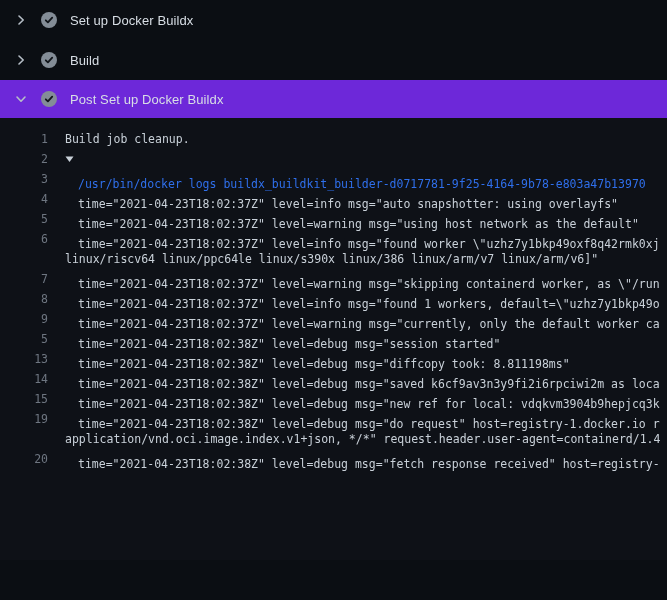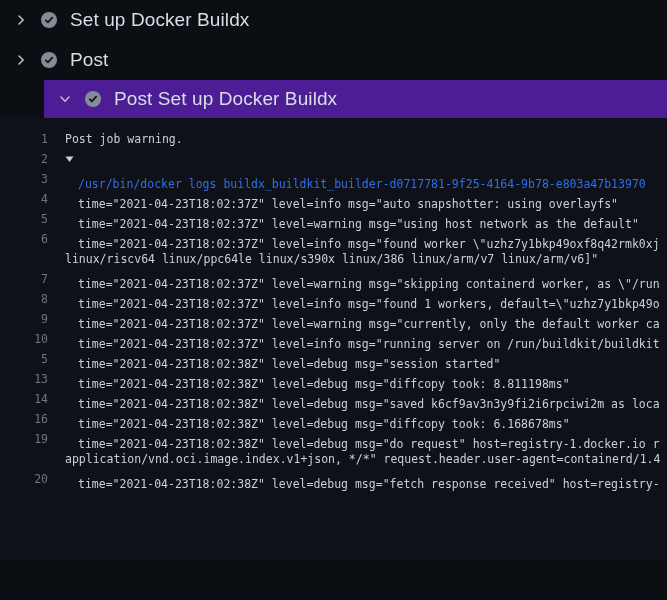--- a/index.html
+++ b/index.html
@@ -15,42 +15,41 @@
   .step-list { width: 100%; }
   .step-row {
     height: 40px;
     display: flex;
     align-items: center;
     padding-left: 13px;
     cursor: pointer;
   }
   .step-row.expanded {
     height: 38px;
-    background: #4c1d95;
-    margin-left: 44px;
+    background: #6d28d9;
   }
   .chev {
     width: 16px; height: 16px;
     display: inline-flex;
     align-items: center;
     justify-content: center;
     flex: none;
   }
   .check {
     margin-left: 12px;
     width: 16px; height: 16px;
     display: inline-flex;
     align-items: center;
     justify-content: center;
     flex: none;
   }
   .step-label {
     margin-left: 13px;
     color: #d8dee5;
-    font-size: 19px;
+    font-size: 13px;
     letter-spacing: 0.1px;
   }
   .log-area {
     background: #0e1117;
     height: 442px;
     padding-top: 11px;
     overflow: hidden;
     font-family: "DejaVu Sans Mono", "Liberation Mono", monospace;
     font-size: 11.5px;
     color: #c9d1d9;
@@ -109,41 +108,41 @@
           <svg width="16" height="16" viewBox="0 0 16 16">
             <path d="M6 4l4.2 4L6 12" fill="none" stroke="#b6bec7" stroke-width="1.6" stroke-linecap="round" stroke-linejoin="round"></path>
           </svg>
         </span>
         <span class="check">
           <svg width="16" height="16" viewBox="0 0 16 16">
             <circle cx="8" cy="8" r="8" fill="#848d97"></circle>
             <path d="M4.8 8.3l2.1 2.1 4.3-4.8" fill="none" stroke="#11151a" stroke-width="1.8" stroke-linecap="round" stroke-linejoin="round"></path>
           </svg>
         </span>
-        <span class="step-label">Post</span>
+        <span class="step-label">Build</span>
       </div>
       <div class="step-row expanded">
         <span class="chev">
           <svg width="16" height="16" viewBox="0 0 16 16">
             <path d="M4 6l4 4.2L12 6" fill="none" stroke="#b6bec7" stroke-width="1.6" stroke-linecap="round" stroke-linejoin="round"></path>
           </svg>
         </span>
         <span class="check">
           <svg width="16" height="16" viewBox="0 0 16 16">
             <circle cx="8" cy="8" r="8" fill="#848d97"></circle>
             <path d="M4.8 8.3l2.1 2.1 4.3-4.8" fill="none" stroke="#11151a" stroke-width="1.8" stroke-linecap="round" stroke-linejoin="round"></path>
           </svg>
         </span>
         <span class="step-label">Post Set up Docker Buildx</span>
       </div>
     </div>
   <div class="log-area">
       <div class="log-row">
         <span class="log-num">1</span>
-        <span class="log-text">Post job warning.</span>
+        <span class="log-text">Build job cleanup.</span>
       </div>
       <div class="log-row">
         <span class="log-num">2</span>
         <span class="log-text"><span class="group-caret"><svg width="9" height="8" viewBox="0 0 9 8">
               <path d="M0.5 1.5h8L4.5 7z" fill="#c9d1d9"></path>
             </svg></span></span>
       </div>
       <div class="log-row">
         <span class="log-num">3</span>
         <span class="log-text indent command">/usr/bin/docker logs buildx_buildkit_builder-d0717781-9f25-4164-9b78-e803a47b13970</span>
@@ -170,38 +169,34 @@
       </div>
       <div class="log-row">
         <span class="log-num">8</span>
         <span class="log-text indent">time="2021-04-23T18:02:37Z" level=info msg="found 1 workers, default=\"uzhz7y1bkp49o</span>
       </div>
       <div class="log-row">
         <span class="log-num">9</span>
         <span class="log-text indent">time="2021-04-23T18:02:37Z" level=warning msg="currently, only the default worker ca</span>
       </div>
       <div class="log-row">
-        <span class="log-num">10</span>
-        <span class="log-text indent">time="2021-04-23T18:02:37Z" level=info msg="running server on /run/buildkit/buildkit</span>
-      </div>
-      <div class="log-row">
         <span class="log-num">5</span>
         <span class="log-text indent">time="2021-04-23T18:02:38Z" level=debug msg="session started"</span>
       </div>
       <div class="log-row">
         <span class="log-num">13</span>
         <span class="log-text indent">time="2021-04-23T18:02:38Z" level=debug msg="diffcopy took: 8.811198ms"</span>
       </div>
       <div class="log-row">
         <span class="log-num">14</span>
         <span class="log-text indent">time="2021-04-23T18:02:38Z" level=debug msg="saved k6cf9av3n3y9fi2i6rpciwi2m as loca</span>
       </div>
       <div class="log-row">
-        <span class="log-num">16</span>
-        <span class="log-text indent">time="2021-04-23T18:02:38Z" level=debug msg="diffcopy took: 6.168678ms"</span>
+        <span class="log-num">15</span>
+        <span class="log-text indent">time="2021-04-23T18:02:38Z" level=debug msg="new ref for local: vdqkvm3904b9hepjcq3k</span>
       </div>
       <div class="log-row">
         <span class="log-num">19</span>
         <span class="log-text indent">time="2021-04-23T18:02:38Z" level=debug msg="do request" host=registry-1.docker.io r</span>
       </div>
       <div class="log-row">
         <span class="log-num"></span>
         <span class="log-text">application/vnd.oci.image.index.v1+json, */*" request.header.user-agent=containerd/1.4</span>
       </div>
       <div class="log-row">

